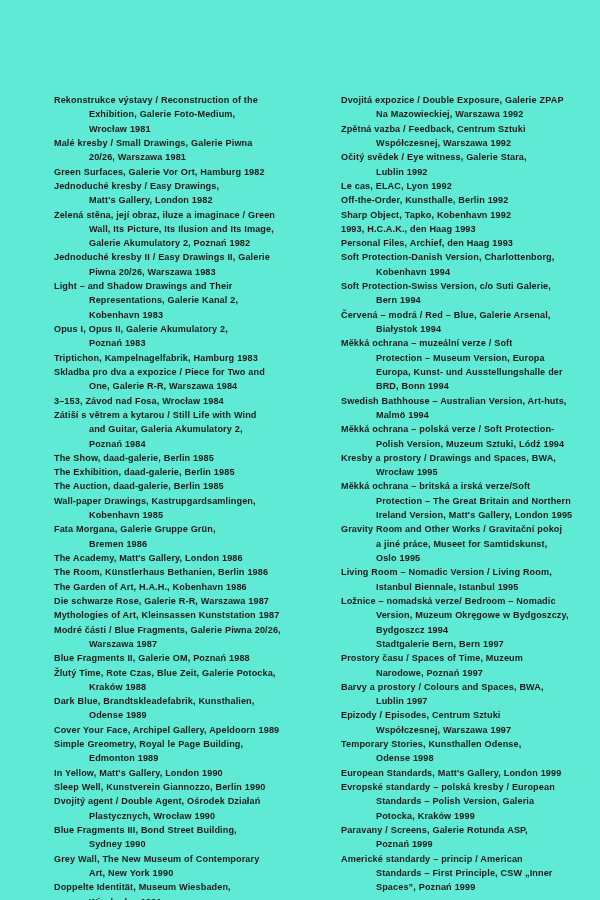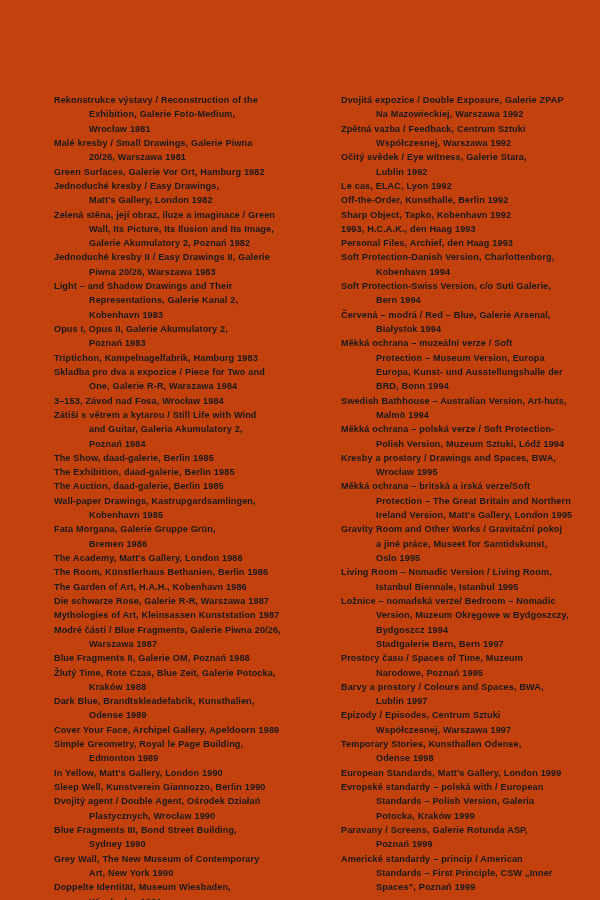--- a/index.html
+++ b/index.html
@@ -15,21 +15,21 @@
     font-family: "Liberation Sans", sans-serif;
     color: #1a1a1a;
     -webkit-font-smoothing: antialiased;
   }
   #page {
     position: absolute;
     left: 0;
     top: 0;
     width: 600px;
     height: 900px;
-    background: #c2410c;
+    background: #5eead4;
   }
   .columns {
     position: absolute;
     left: 0;
     top: 93px;
     width: 600px;
     display: flex;
     flex-direction: row;
     align-items: flex-start;
   }
@@ -125,23 +125,23 @@
         <p class="entry"><span class="ln first">Červená – modrá / Red – Blue, Galerie Arsenal,</span><span class="ln cont">Białystok 1994</span></p>
         <p class="entry"><span class="ln first">Měkká ochrana – muzeální verze / Soft</span><span class="ln cont">Protection – Museum Version, Europa</span><span class="ln cont">Europa, Kunst- und Ausstellungshalle der</span><span class="ln cont">BRD, Bonn 1994</span></p>
         <p class="entry"><span class="ln first">Swedish Bathhouse – Australian Version, Art-huts,</span><span class="ln cont">Malmö 1994</span></p>
         <p class="entry"><span class="ln first">Měkká ochrana – polská verze / Soft Protection-</span><span class="ln cont">Polish Version, Muzeum Sztuki, Lódź 1994</span></p>
         <p class="entry"><span class="ln first">Kresby a prostory / Drawings and Spaces, BWA,</span><span class="ln cont">Wrocław 1995</span></p>
         <p class="entry"><span class="ln first">Měkká ochrana – britská a irská verze/Soft</span><span class="ln cont">Protection – The Great Britain and Northern</span><span class="ln cont">Ireland Version, Matt's Gallery, London 1995</span></p>
         <p class="entry"><span class="ln first">Gravity Room and Other Works / Gravitační pokoj</span><span class="ln cont">a jiné práce, Museet for Samtidskunst,</span><span class="ln cont">Oslo 1995</span></p>
         <p class="entry"><span class="ln first">Living Room – Nomadic Version / Living Room,</span><span class="ln cont">Istanbul Biennale, Istanbul 1995</span></p>
         <p class="entry"><span class="ln first">Ložnice – nomadská verze/ Bedroom – Nomadic</span><span class="ln cont">Version, Muzeum Okręgowe w Bydgoszczy,</span><span class="ln cont">Bydgoszcz 1994</span></p>
         <p class="entry"><span class="ln cont">Stadtgalerie Bern, Bern 1997</span></p>
-        <p class="entry"><span class="ln first">Prostory času / Spaces of Time, Muzeum</span><span class="ln cont">Narodowe, Poznań 1995</span></p>
+        <p class="entry"><span class="ln first">Prostory času / Spaces of Time, Muzeum</span><span class="ln cont">Narodowe, Poznań 1997</span></p>
         <p class="entry"><span class="ln first">Barvy a prostory / Colours and Spaces, BWA,</span><span class="ln cont">Lublin 1997</span></p>
         <p class="entry"><span class="ln first">Epizody / Episodes, Centrum Sztuki</span><span class="ln cont">Współczesnej, Warszawa 1997</span></p>
         <p class="entry"><span class="ln first">Temporary Stories, Kunsthallen Odense,</span><span class="ln cont">Odense 1998</span></p>
         <p class="entry"><span class="ln first">European Standards, Matt's Gallery, London 1999</span></p>
-        <p class="entry"><span class="ln first">Evropské standardy – polská with / European</span><span class="ln cont">Standards – Polish Version, Galeria</span><span class="ln cont">Potocka, Kraków 1999</span></p>
+        <p class="entry"><span class="ln first">Evropské standardy – polská kresby / European</span><span class="ln cont">Standards – Polish Version, Galeria</span><span class="ln cont">Potocka, Kraków 1999</span></p>
         <p class="entry"><span class="ln first">Paravany / Screens, Galerie Rotunda ASP,</span><span class="ln cont">Poznań 1999</span></p>
         <p class="entry"><span class="ln first">Americké standardy – princip / American</span><span class="ln cont">Standards – First Principle, CSW „Inner</span><span class="ln cont">Spaces”, Poznań 1999</span></p>
       </div>
   </div>
 </div>
 
 </body></html>

